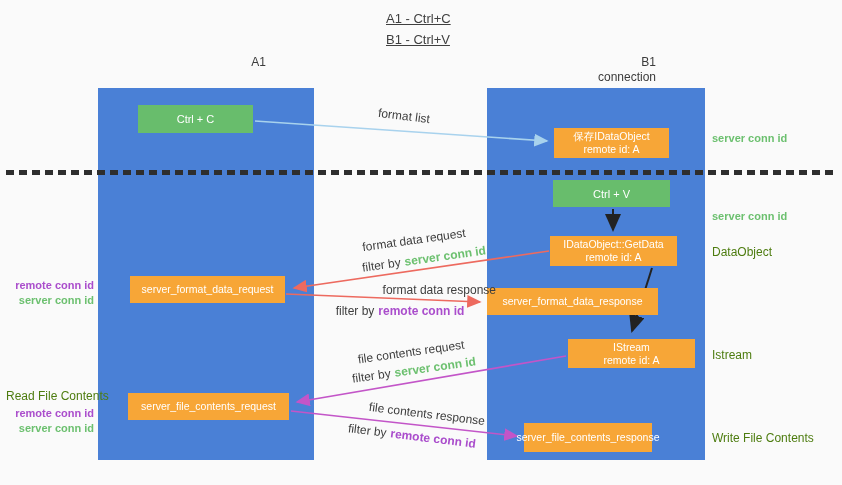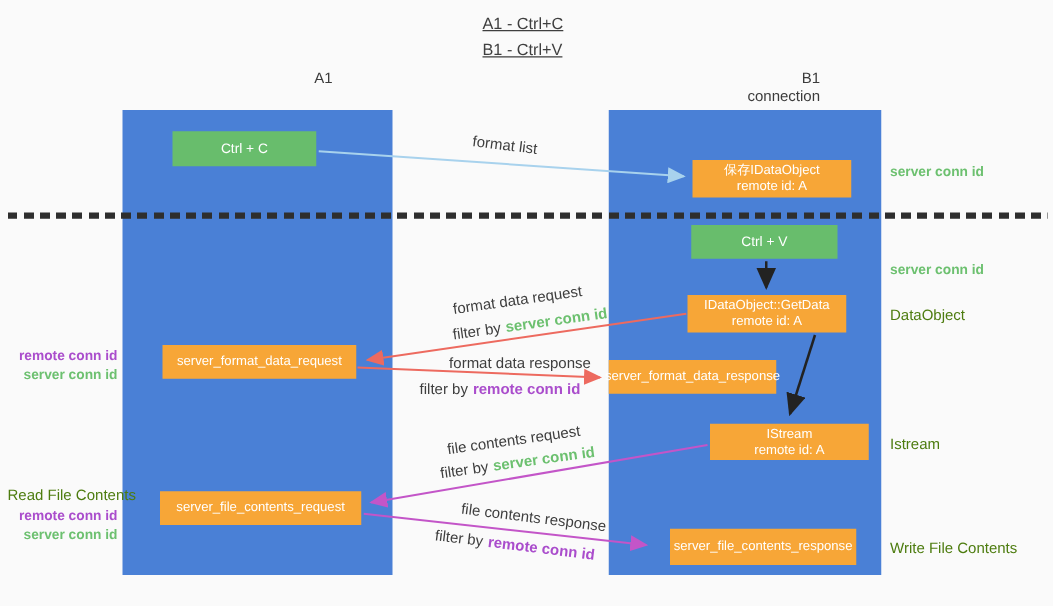--- a/index.html
+++ b/index.html
@@ -78,59 +78,59 @@
     <path d="M549,251 L294,288" stroke="#ed6a5f" stroke-width="1.6" fill="none" marker-end="url(#ah-red)"></path>
     <path d="M286,294 L480,302" stroke="#ed6a5f" stroke-width="1.6" fill="none" marker-end="url(#ah-red)"></path>
     <path d="M652,268 L632,331" stroke="#222222" stroke-width="2" fill="none" marker-end="url(#ah-blk)"></path>
     <path d="M566,356 L297,402" stroke="#c355c8" stroke-width="1.6" fill="none" marker-end="url(#ah-mag)"></path>
     <path d="M291,411 L517,436" stroke="#c355c8" stroke-width="1.6" fill="none" marker-end="url(#ah-mag)"></path>
   </svg>
 
   <div class="node green-box" style="left:138px;top:105px;width:115px;height:28px;">
     <span>Ctrl + C</span>
   </div>
-  <div class="node orange-box" style="left:554px;top:128px;width:127px;height:30px;">
+  <div class="node orange-box" style="left:554px;top:128px;width:115px;height:30px;">
     <span>保存IDataObject</span>
     <span>remote id: A</span>
   </div>
   <div class="node green-box" style="left:553px;top:180px;width:117px;height:27px;">
     <span>Ctrl + V</span>
   </div>
   <div class="node orange-box" style="left:550px;top:236px;width:127px;height:30px;">
     <span>IDataObject::GetData</span>
     <span>remote id: A</span>
   </div>
   <div class="node orange-box" style="left:130px;top:276px;width:155px;height:27px;">
     <span>server_format_data_request</span>
   </div>
-  <div class="node orange-box" style="left:487px;top:288px;width:134px;height:27px;">
+  <div class="node orange-box" style="left:487px;top:288px;width:171px;height:27px;">
     <span>server_format_data_response</span>
   </div>
   <div class="node orange-box" style="left:568px;top:339px;width:127px;height:29px;">
     <span>IStream</span>
     <span>remote id: A</span>
   </div>
   <div class="node orange-box" style="left:128px;top:393px;width:161px;height:27px;">
     <span>server_file_contents_request</span>
   </div>
-  <div class="node orange-box" style="left:524px;top:423px;width:149px;height:29px;margin-left:12px;">
+  <div class="node orange-box" style="left:524px;top:423px;width:128px;height:29px;">
     <span>server_file_contents_response</span>
   </div>
 
   <div class="mid-label rot-down" style="left:354px;top:109px;width:100px;">format list</div>
 
   <div class="mid-label rot-up" style="left:334px;top:233px;width:160px;">format data request</div>
   <div class="mid-label rot-up" style="left:334px;top:252px;width:180px;">
     <span class="filter-line">
         <span>filter by</span>
         <span class="key-green">server conn id</span>
       </span>
   </div>
 
-  <div class="mid-label" style="left:336px;top:283px;width:160px;">format data response</div>
+  <div class="mid-label" style="left:336px;top:283px;width:160px;text-align:right;">format data response</div>
   <div class="mid-label" style="left:310px;top:304px;width:180px;">
     <span class="filter-line">
         <span>filter by</span>
         <span class="key-purple">remote conn id</span>
       </span>
   </div>
 
   <div class="mid-label rot-up" style="left:331px;top:345px;width:160px;">file contents request</div>
   <div class="mid-label rot-up" style="left:324px;top:363px;width:180px;">
     <span class="filter-line">

